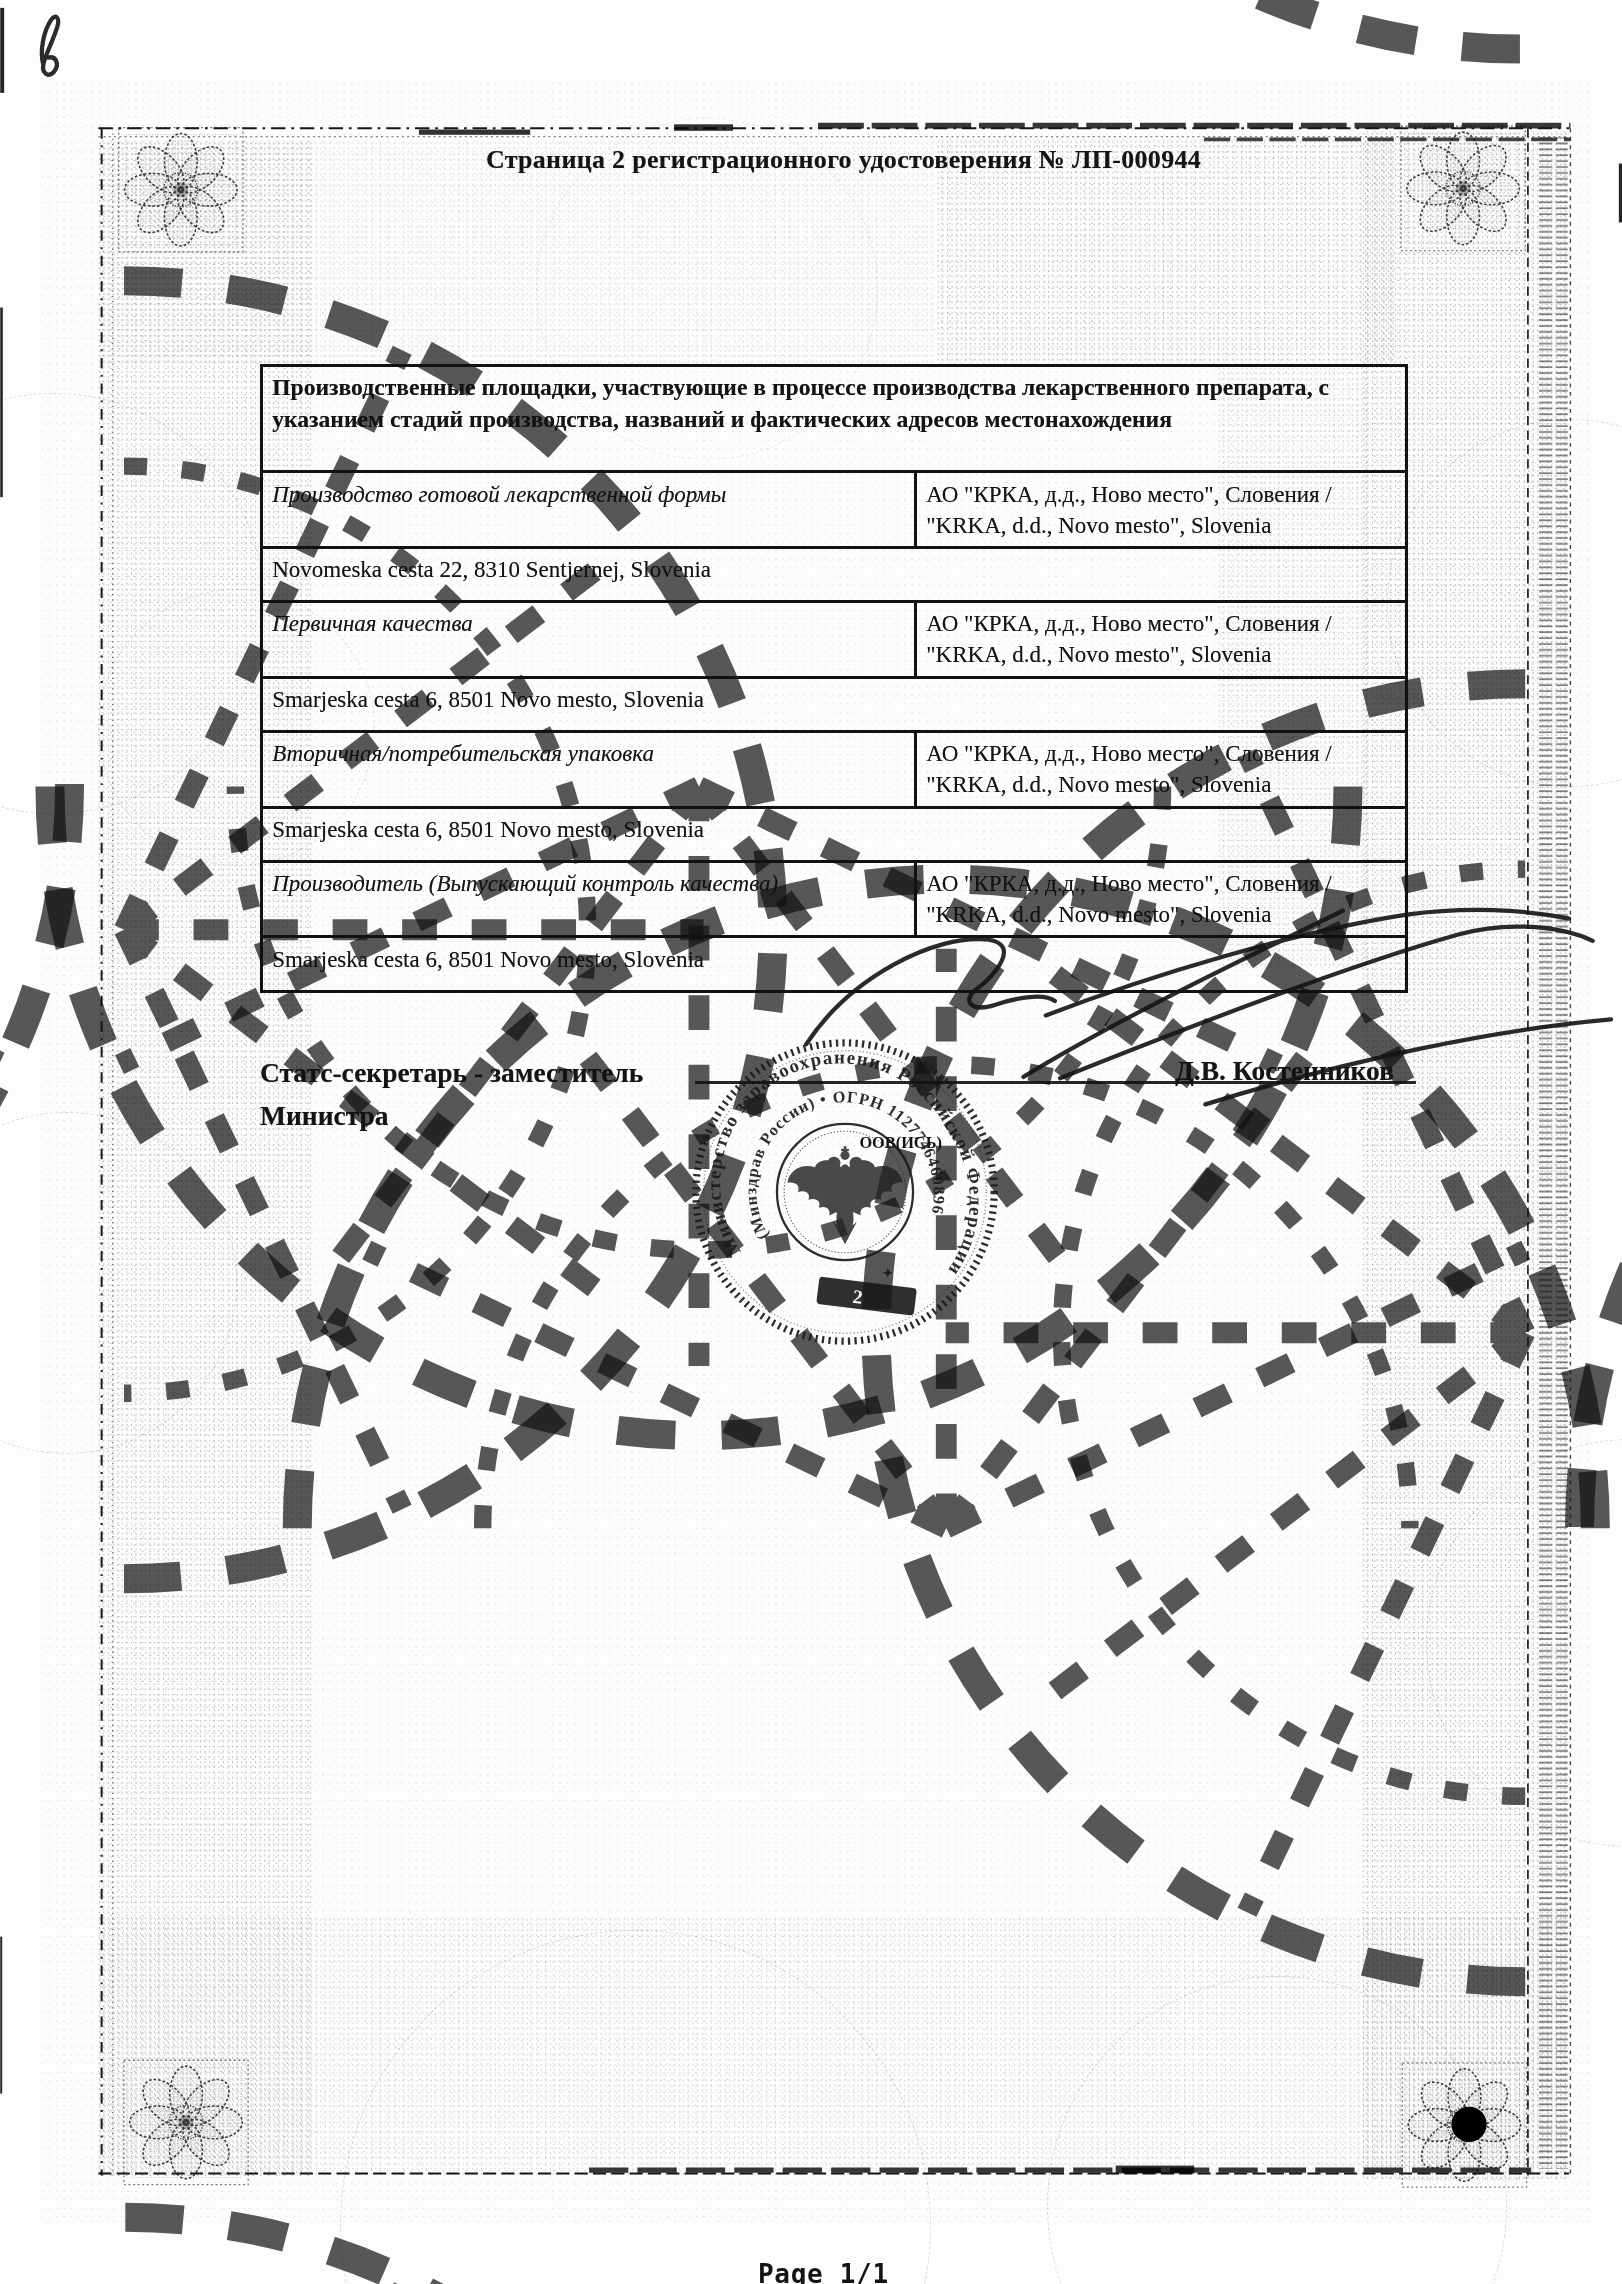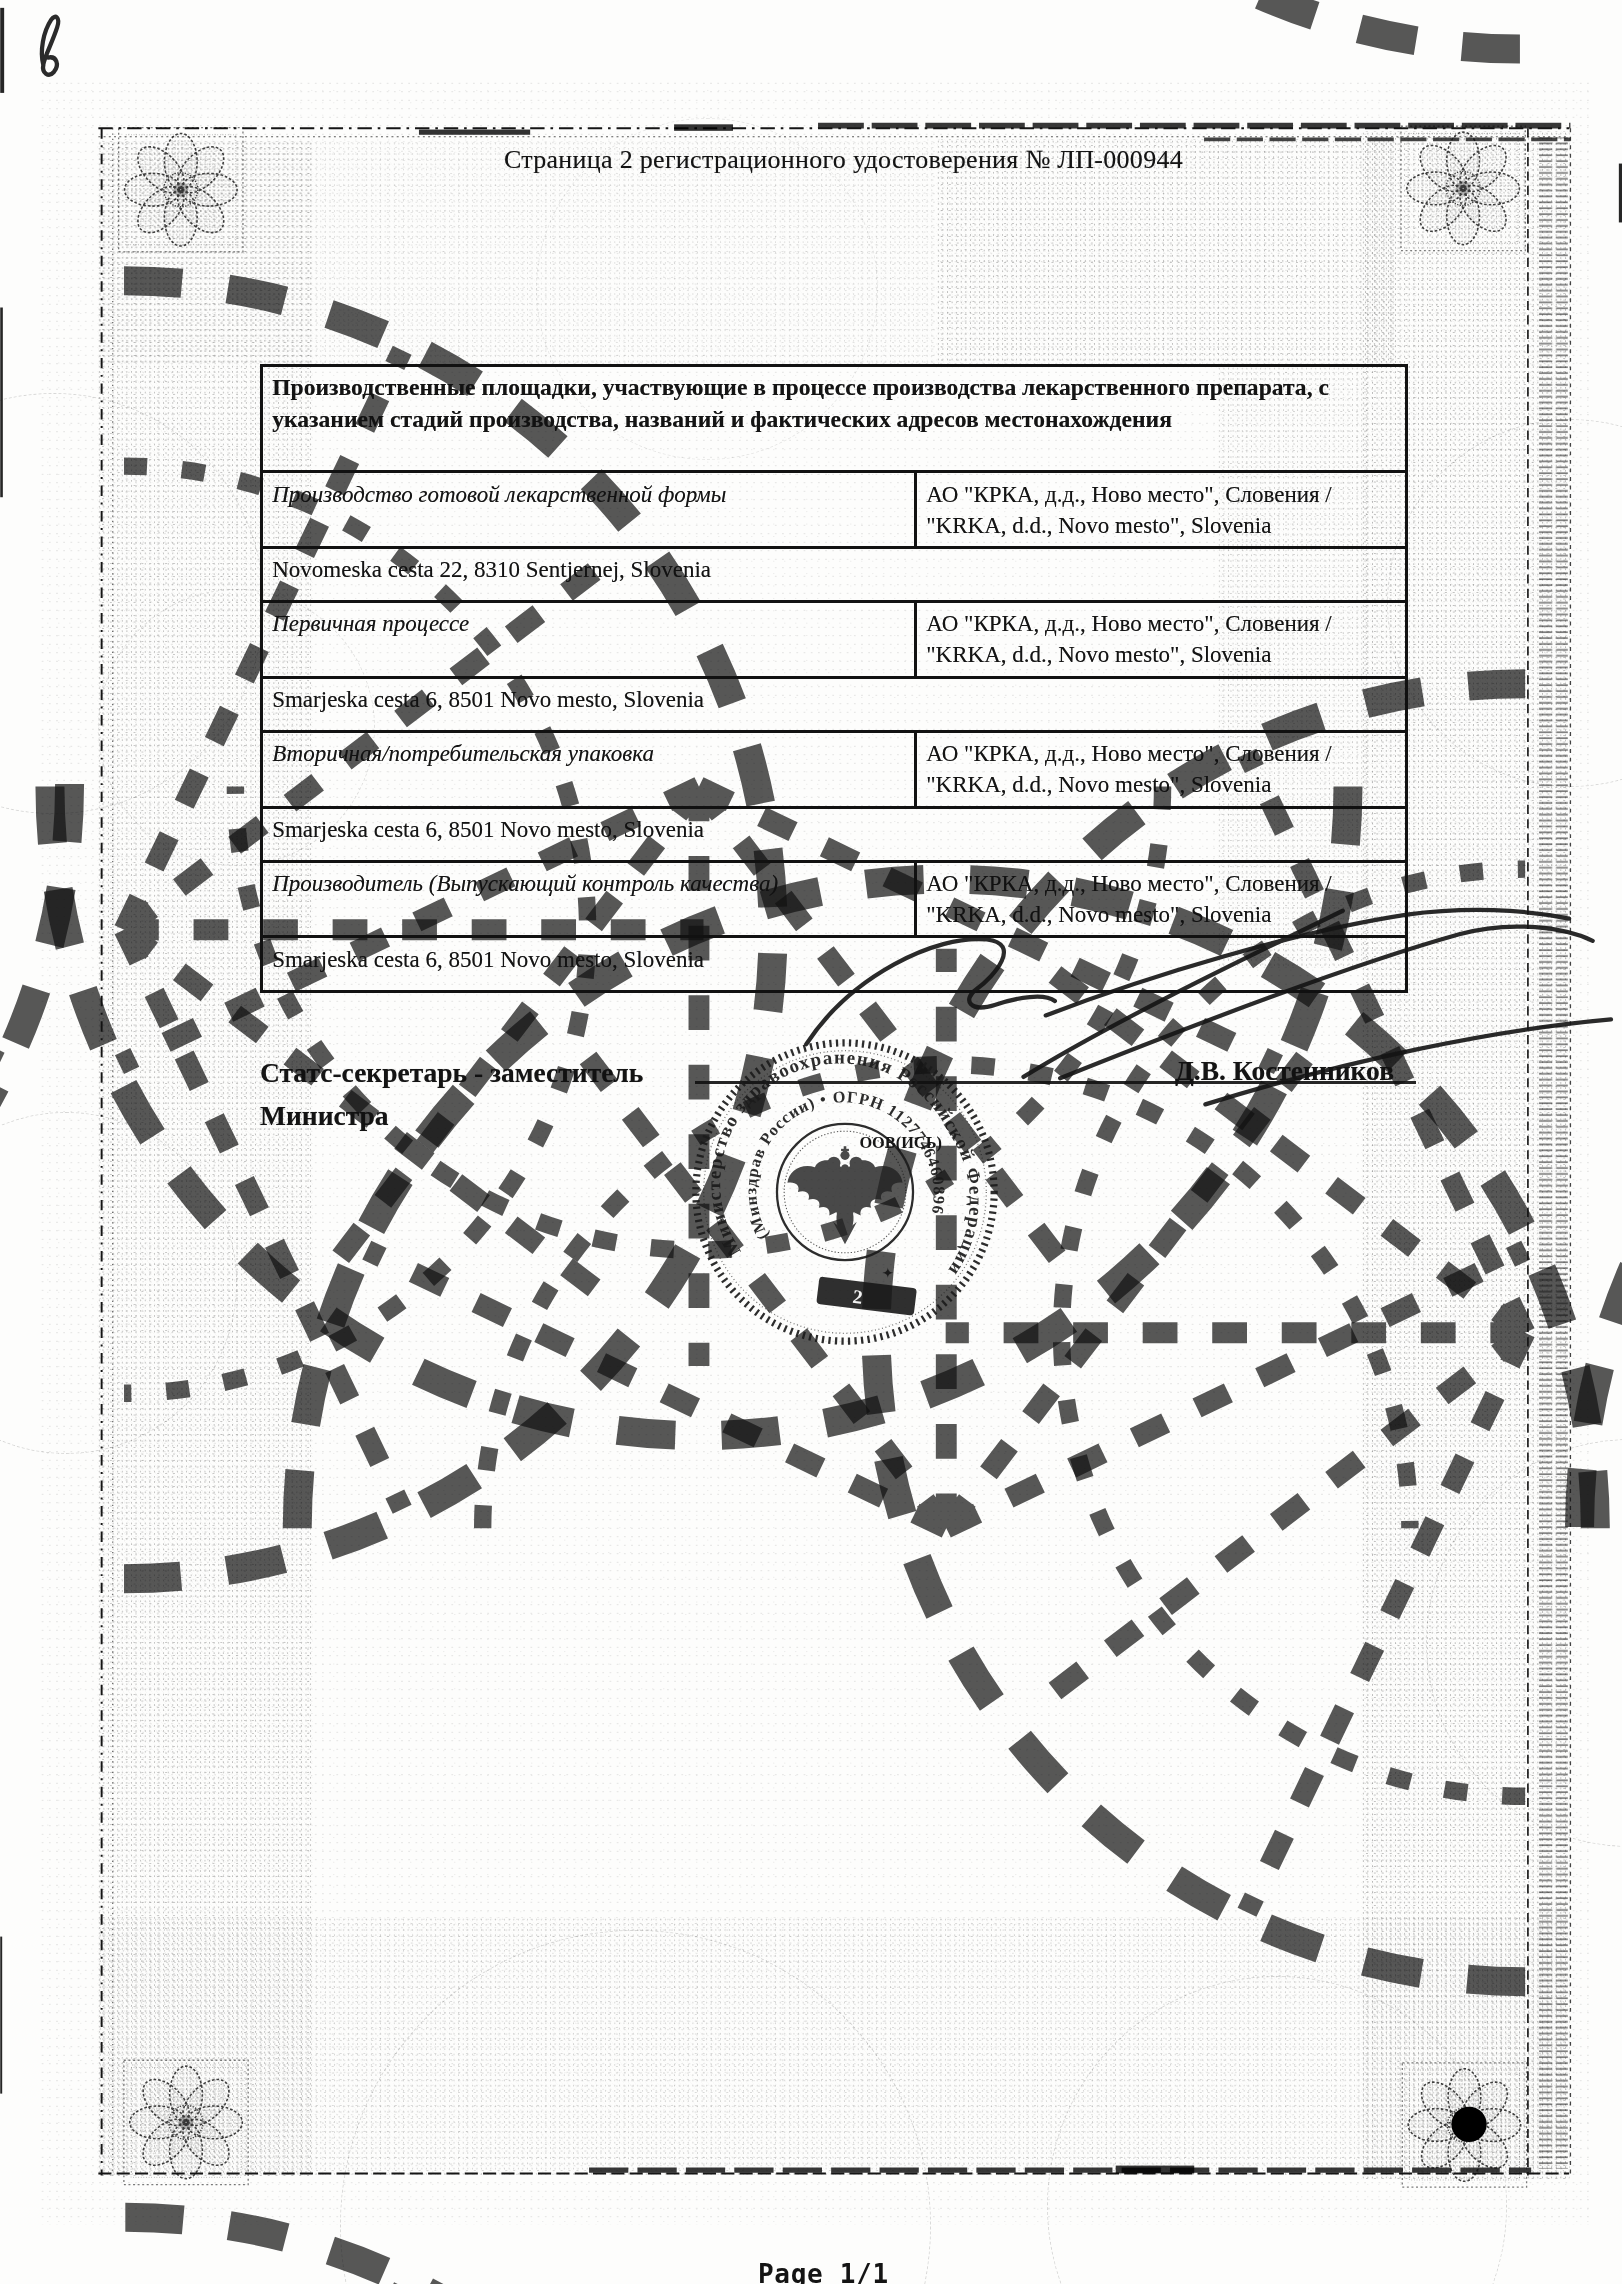--- a/index.html
+++ b/index.html
@@ -21,21 +21,21 @@
     background-image:
       radial-gradient(rgba(0,0,0,1) 0.6px, transparent 0.8px),
       radial-gradient(rgba(0,0,0,.9) 0.5px, transparent 0.7px),
       repeating-linear-gradient(55deg, rgba(0,0,0,.10) 0 0.7px, transparent 0.7px 4.6px);
     background-size:4.6px 5.2px,7.9px 6.5px,auto;background-position:0 0,2px 3.3px,0 0;
   }
   .arc{position:absolute;border:1.3px dashed rgba(0,0,0,.15);border-radius:50%;pointer-events:none;}
   
   .doc-header{
     position:absolute;left:222px;top:145px;width:1243px;text-align:center;
-    font-size:26px;font-weight:normal;letter-spacing:0.3px;
+    font-size:26px;font-weight:bold;letter-spacing:0.3px;
     text-shadow:0 0 0.7px rgba(0,0,0,.4);
   }
   
   table.sites{
     position:absolute;left:260px;top:364px;width:1148px;
     border-collapse:collapse;table-layout:fixed;font-size:23px;
   }
   table.sites td{
     border:3.3px solid #121212;padding:5.2px 9.2px;vertical-align:top;line-height:1.35;
     text-shadow:0 0 0.5px rgba(0,0,0,.45);
@@ -183,21 +183,21 @@
           <td colspan="2" class="thead">Производственные площадки, участвующие в процессе производства лекарственного препарата, с указанием стадий производства, названий и фактических адресов местонахождения</td>
         </tr>
     <tr>
       <td class="stage">Производство готовой лекарственной формы</td>
       <td class="manu">АО "КРКА, д.д., Ново место", Словения / "KRKA, d.d., Novo mesto", Slovenia</td>
     </tr>
     <tr>
           <td colspan="2" class="addr">Novomeska cesta 22, 8310 Sentjernej, Slovenia</td>
         </tr>
     <tr>
-      <td class="stage">Первичная процессе</td>
+      <td class="stage">Первичная качества</td>
       <td class="manu">АО "КРКА, д.д., Ново место", Словения / "KRKA, d.d., Novo mesto", Slovenia</td>
     </tr>
     <tr>
           <td colspan="2" class="addr">Smarjeska cesta 6, 8501 Novo mesto, Slovenia</td>
         </tr>
     <tr>
       <td class="stage">Вторичная/потребительская упаковка</td>
       <td class="manu">АО "КРКА, д.д., Ново место", Словения / "KRKA, d.d., Novo mesto", Slovenia</td>
     </tr>
     <tr>

